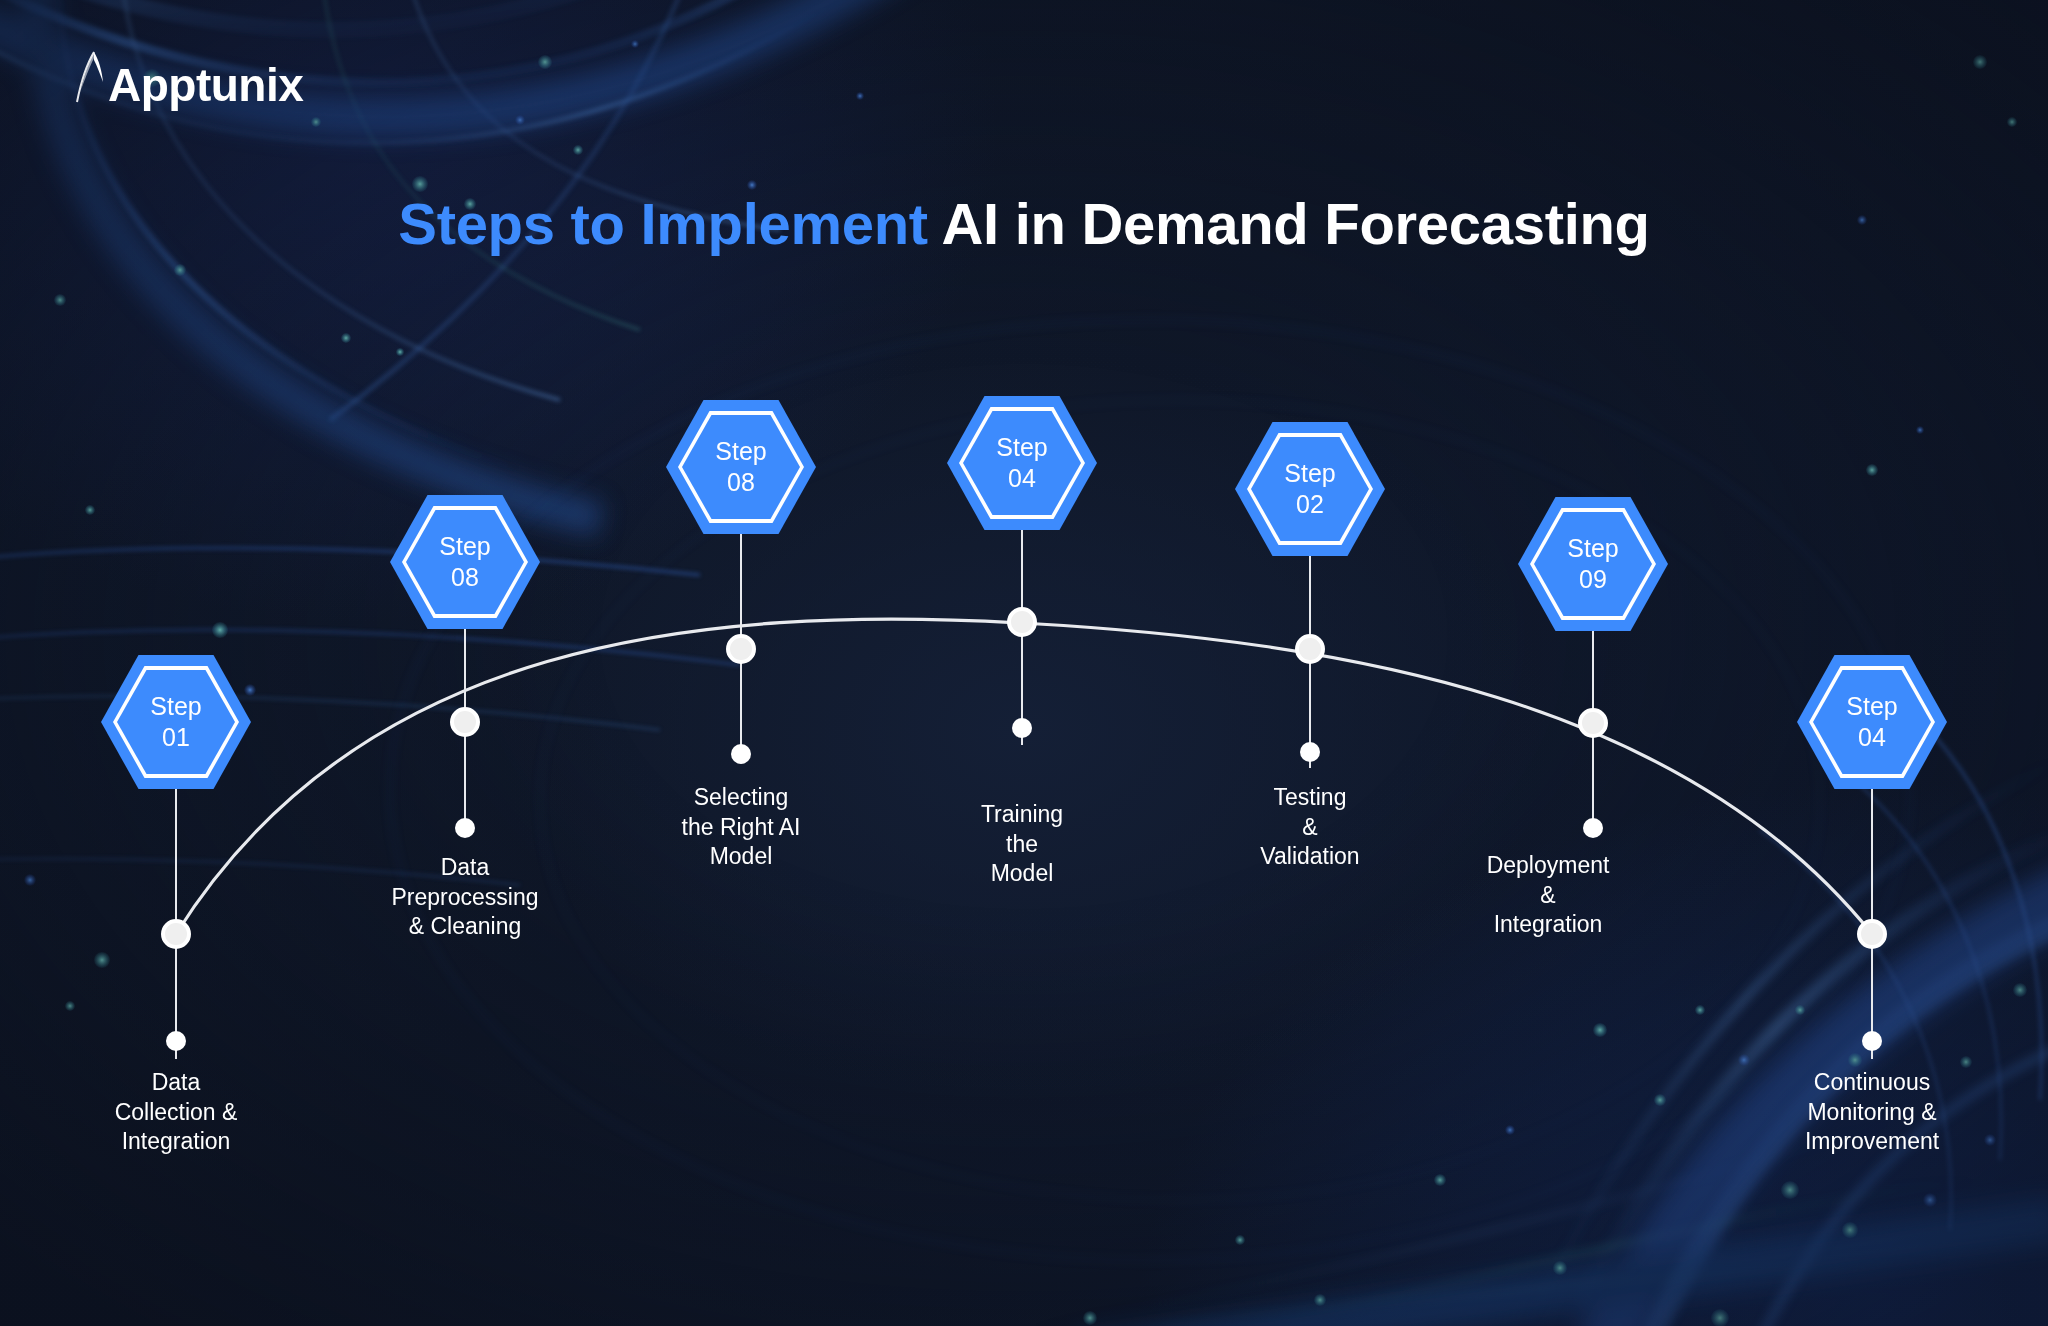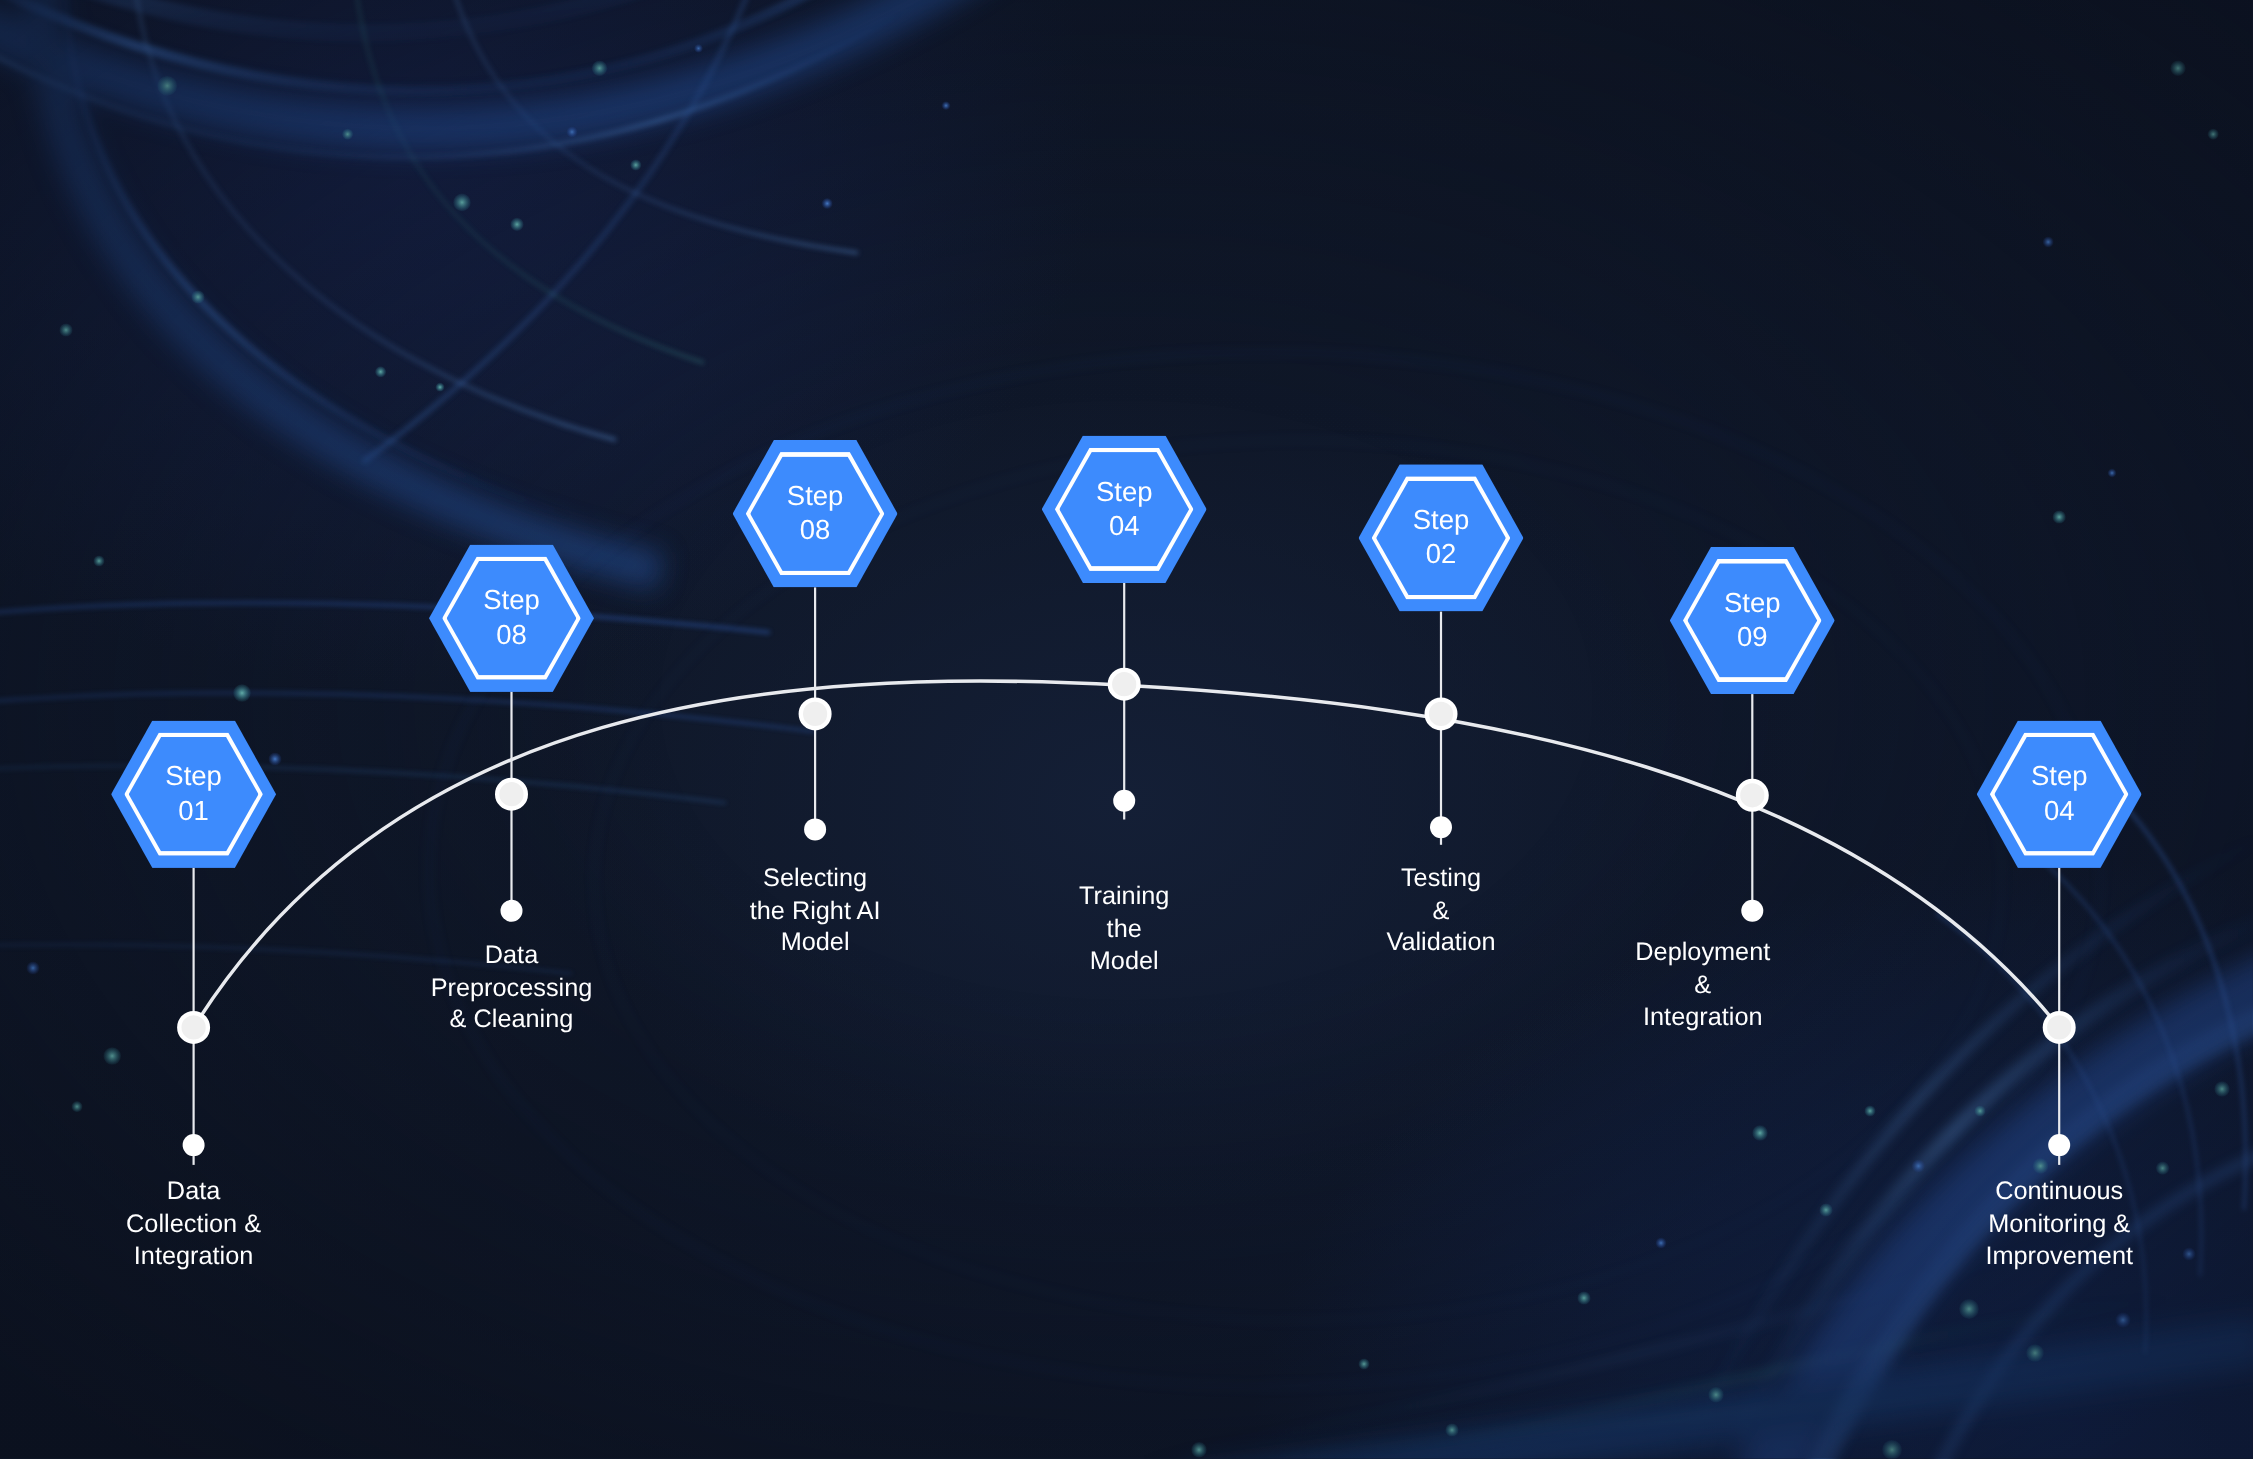--- a/index.html
+++ b/index.html
@@ -195,21 +195,34 @@
       <circle cx="1720" cy="1318" r="9" fill="url(#dotG)"></circle>
       <circle cx="2020" cy="990" r="7" fill="url(#dotG)"></circle>
       <circle cx="1990" cy="1140" r="6" fill="url(#dotB)"></circle>
       <circle cx="1862" cy="220" r="5" fill="url(#dotB)"></circle>
       <circle cx="860" cy="96" r="4" fill="url(#dotB)"></circle>
     </g>
   </svg>
 
   <div class="vignette"></div>
 
-
+  <div class="logo">
+    <span class="logo-mark">
+      <svg width="40" height="62" viewBox="0 0 40 62">
+        <path d="M22 6 C16 16, 9 36, 5 56" stroke="#ffffff" stroke-width="2" fill="none" opacity="0.9"></path>
+        <path d="M22 6 C27 14, 30 26, 31 36 C28 28, 25 20, 22 14 Z" fill="#ffffff"></path>
+        <path d="M22 6 C17 15, 12 30, 9 44 C14 30, 19 18, 22 12 Z" fill="#ffffff" opacity="0.55"></path>
+      </svg>
+    </span>
+    <span class="logo-text">Apptunix</span>
+  </div>
+
+  <div class="title">
+    <span class="accent">Steps to Implement</span><span class="plain"> AI in Demand Forecasting</span>
+  </div>
 
   <div class="diagram">
 
     <svg class="arc-layer" width="2048" height="1326" viewBox="0 0 2048 1326">
       <path d="M 176 934 C 360 640, 700 605, 1022 623 C 1344 641, 1684 700, 1872 934" fill="none" stroke="#e8eaee" stroke-width="3.2" stroke-linecap="round"></path>
     </svg>
 
     <div class="step">
       <div class="hex" style="left:101px;top:655px;">
         <div class="hex-inner">

